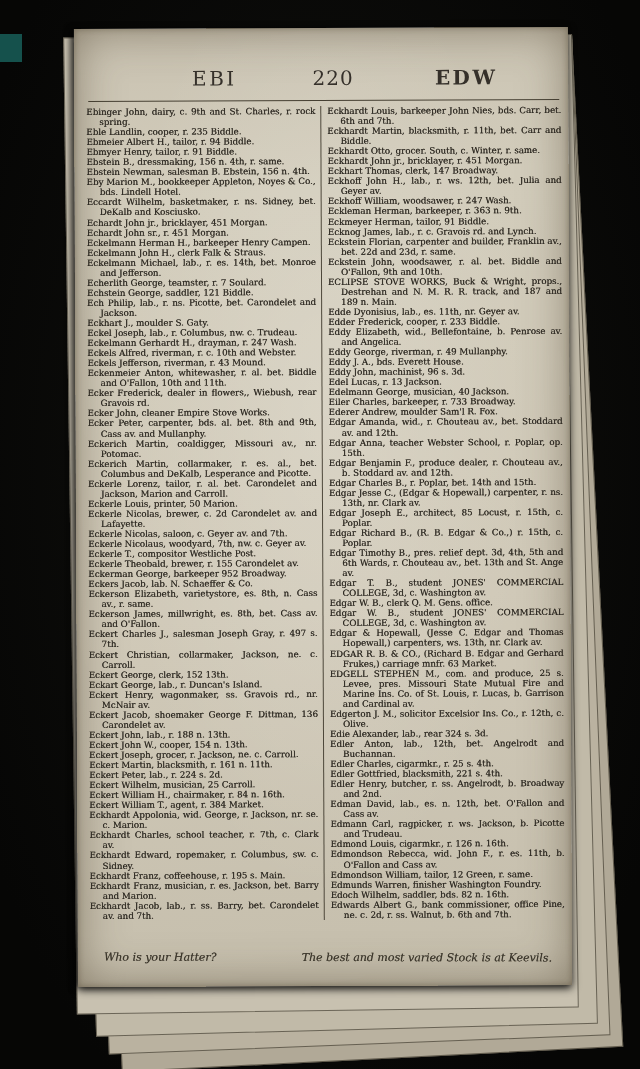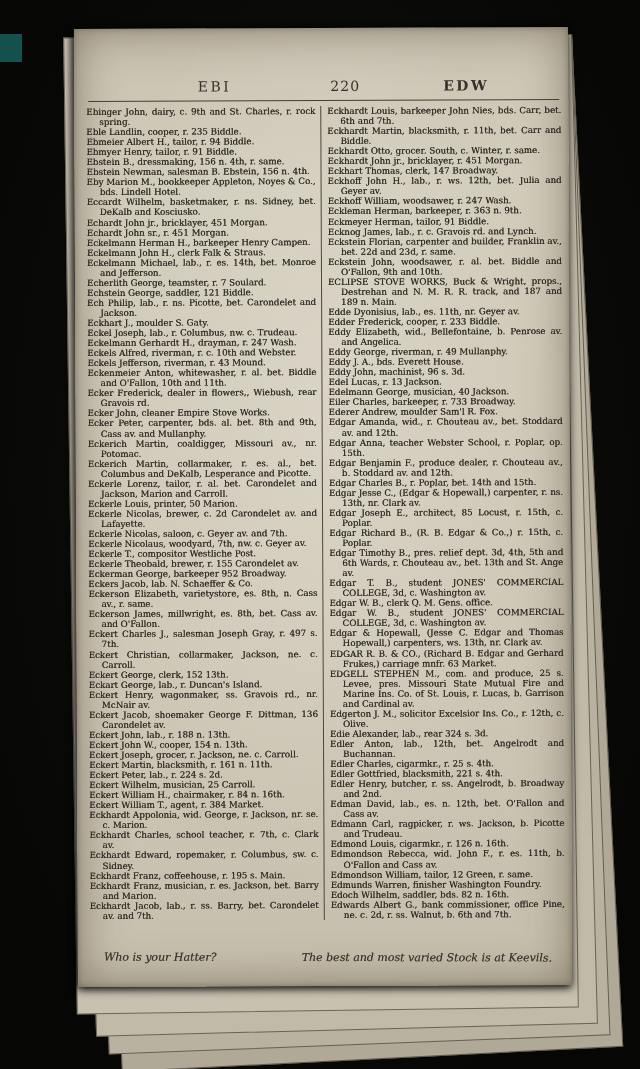--- a/index.html
+++ b/index.html
@@ -22,23 +22,23 @@
     position:absolute;left:76px;top:28px;width:494px;height:958px;
     background:
       radial-gradient(ellipse at 50% 40%, rgba(255,255,250,.18) 0%, rgba(0,0,0,0) 60%),
       linear-gradient(175deg,#c9c2b1 0%, #d2ccbb 18%, #d0c9b8 60%, #c5beac 100%);
     box-shadow: inset 0 0 46px rgba(70,58,38,.5), inset 0 0 6px rgba(60,50,30,.4), 0 3px 8px rgba(0,0,0,.85), -4px 0 6px rgba(0,0,0,.5);
     transform:rotate(-0.25deg);
     color:#2b2721;
   }
   .page-inner{position:absolute;inset:0;padding:0 7px 0 12px;box-sizing:border-box;}
   .hdr{position:relative;height:72px;}
-  .hdr span{position:absolute;top:50px;font-size:14px;letter-spacing:2.5px;color:#35302a;}
+  .hdr span{position:absolute;top:38px;font-size:20px;letter-spacing:2.5px;color:#35302a;}
   .hdr .h-left{left:27%;transform:translateX(-50%);}
-  .hdr .h-center{left:52%;transform:translateX(-50%);letter-spacing:1px;margin-left:12px;}
+  .hdr .h-center{left:52%;transform:translateX(-50%);letter-spacing:1px;}
   .hdr .h-right{left:80%;transform:translateX(-50%);font-weight:bold;}
   .hdr-rule{border-bottom:1.3px solid #453f32;margin:0 2px;}
   .cols{display:flex;margin-top:5px;}
   .col{font-size:8.7px;line-height:10.05px;text-align:justify;color:#2d2922;
        text-shadow:0.25px 0 0 rgba(45,40,32,.8);}
   .col-left{width:234px;padding-right:5px;box-sizing:border-box;}
   .divider{width:1px;background:#4d473a;}
   .col-right{flex:1;padding-left:6px;}
   .entry{padding-left:13px;text-indent:-13px;}
   .footer{

